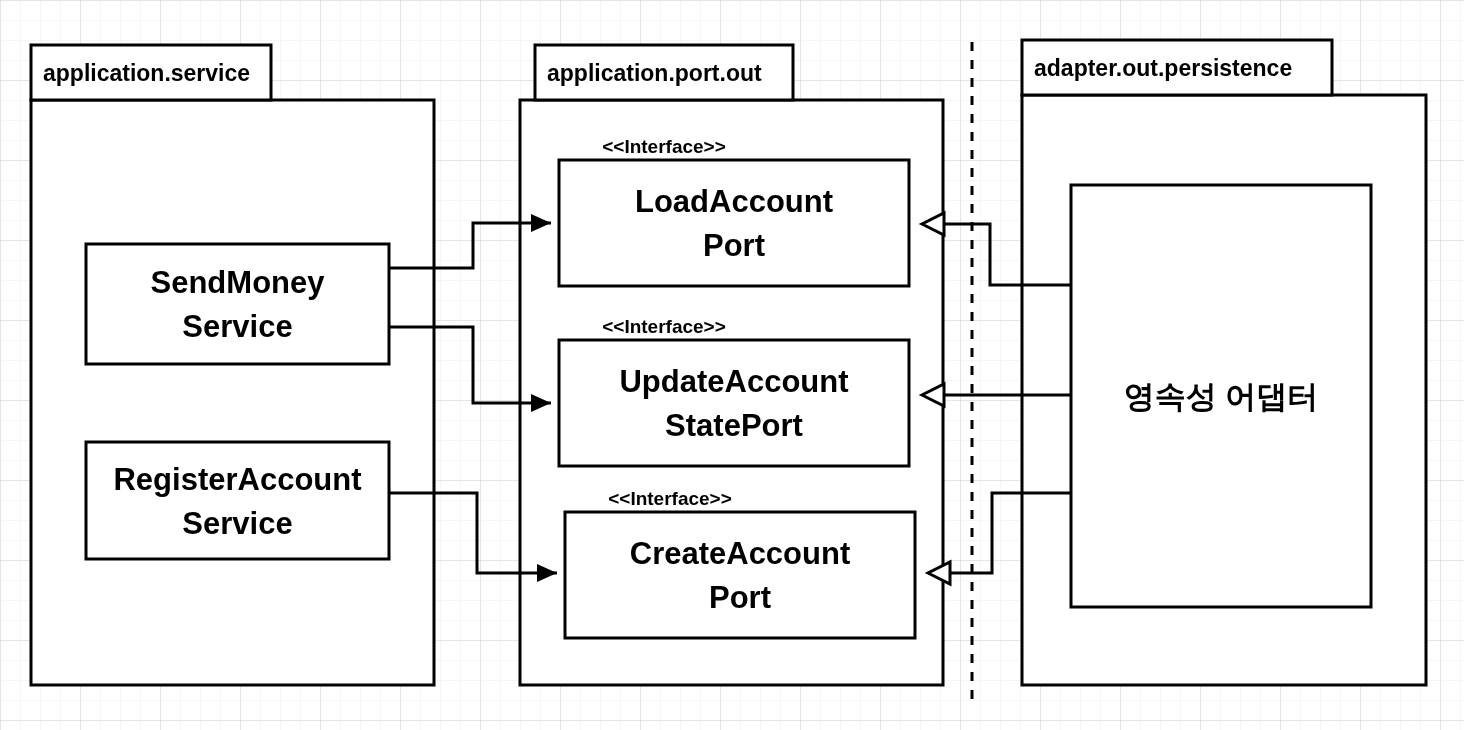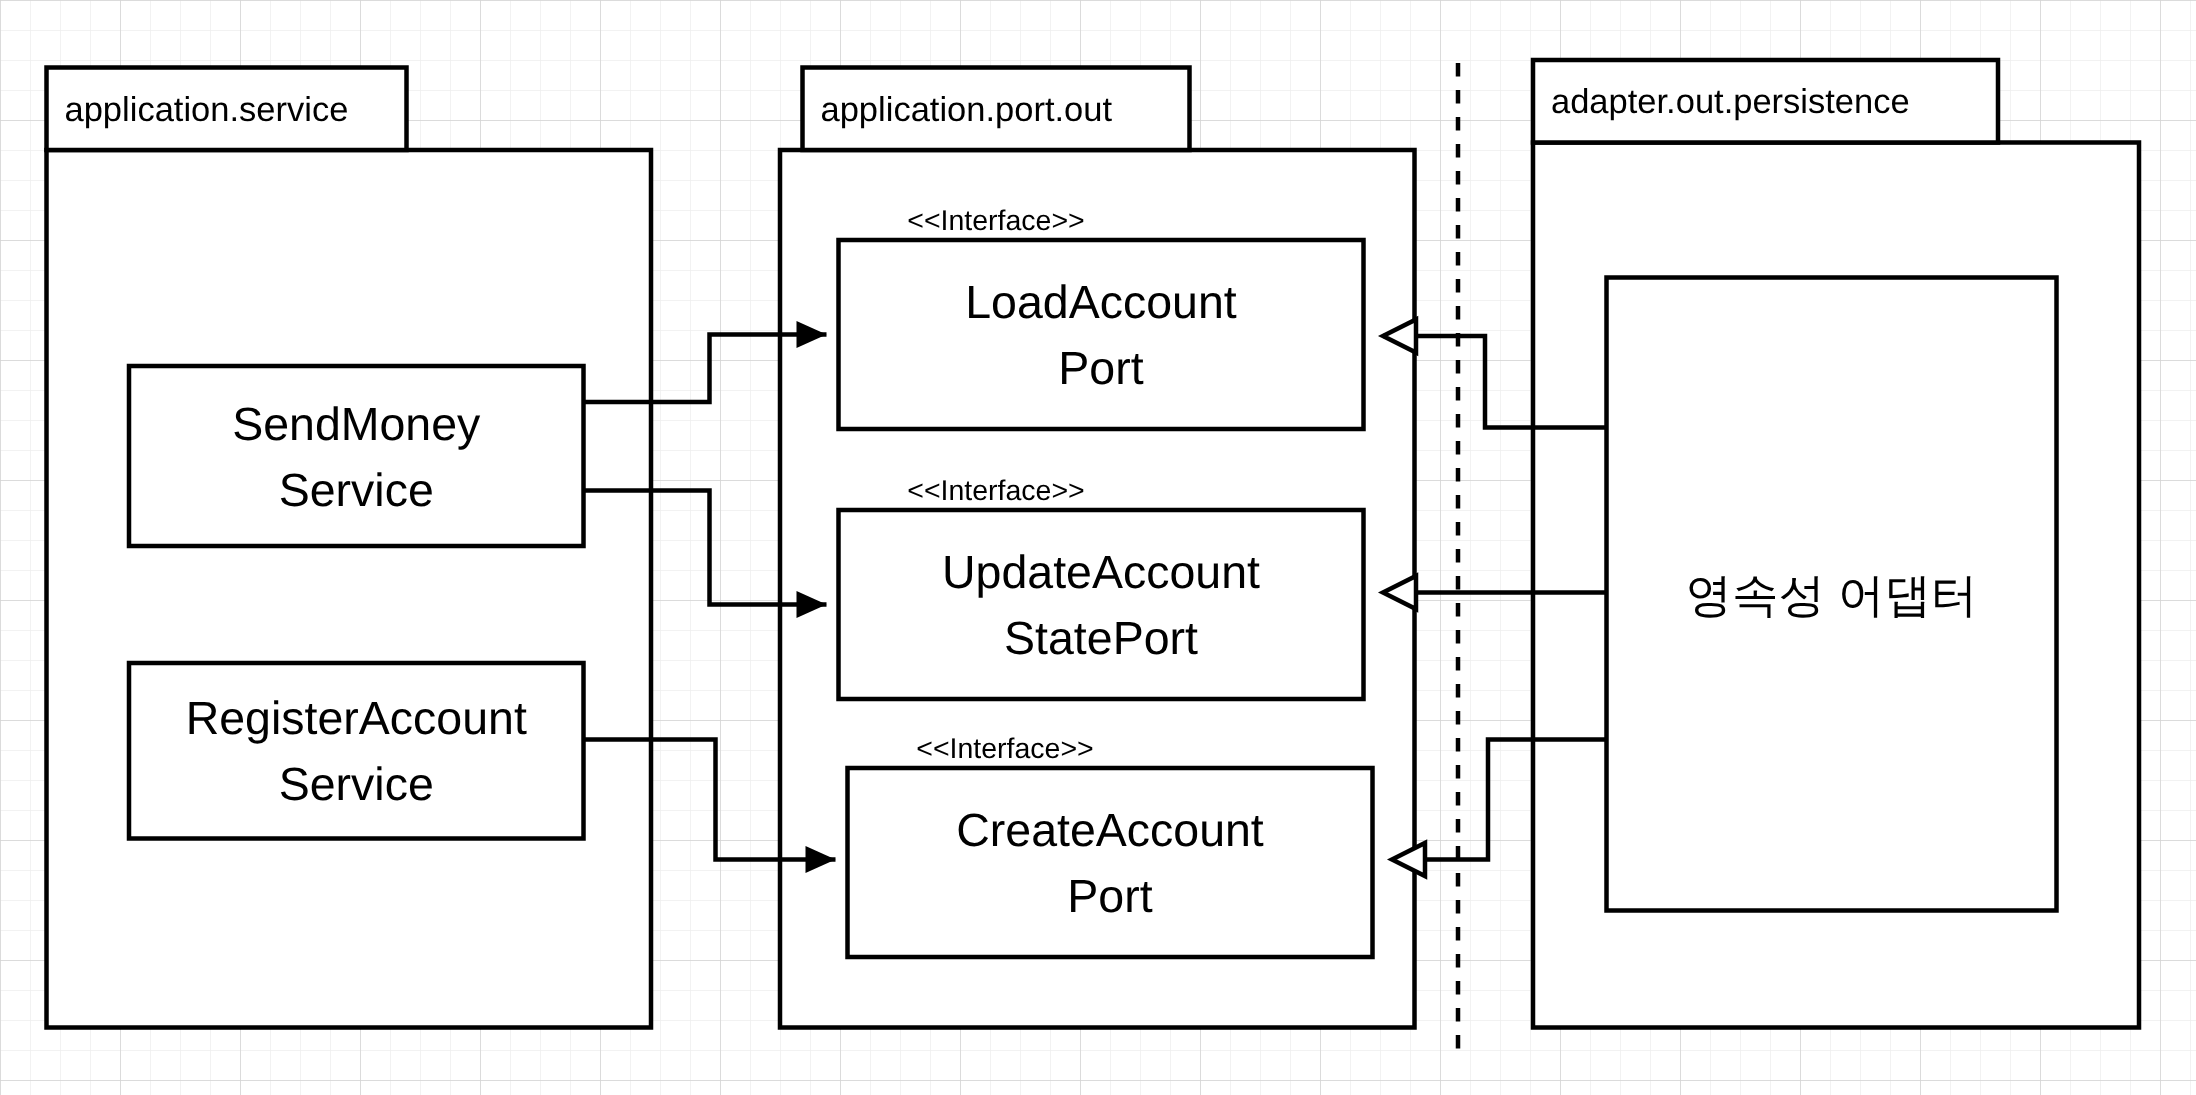--- a/index.html
+++ b/index.html
@@ -7,20 +7,21 @@
     padding: 0;
     background: #ffffff;
   }
   #canvas {
     position: relative;
     width: 1464px;
     height: 730px;
     background: #c2410c;
     font-family: "Liberation Sans", sans-serif;
     overflow: hidden;
+    font-weight: bold;
   }
   #diagram-svg {
     position: absolute;
     top: 0;
     left: 0;
     width: 1464px;
     height: 730px;
   }
   .grid-minor { stroke: #eeeeee; stroke-width: 1; }
   .grid-major { stroke: #d4d4d4; stroke-width: 1; }

